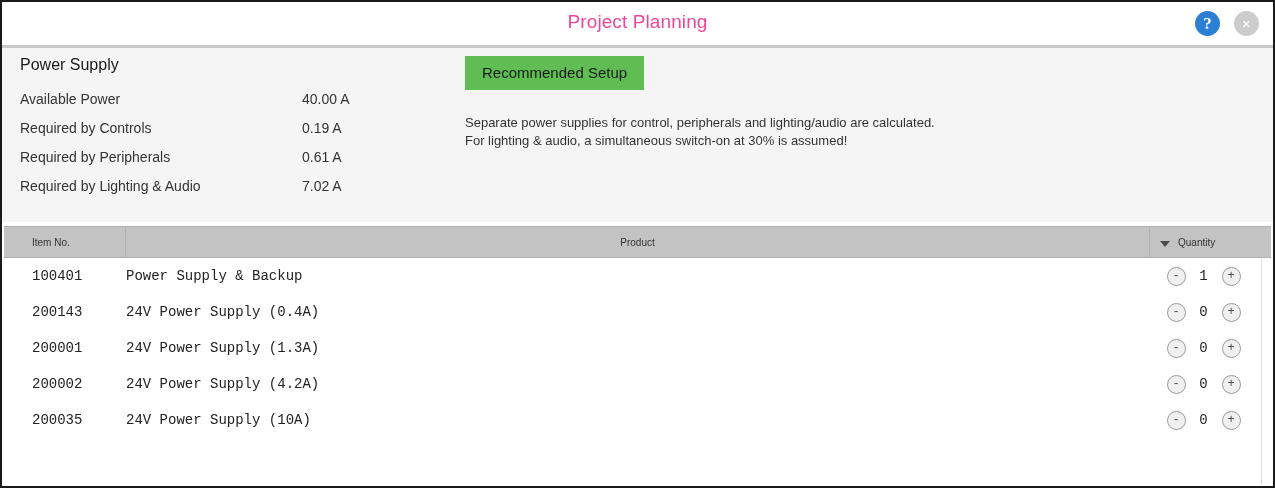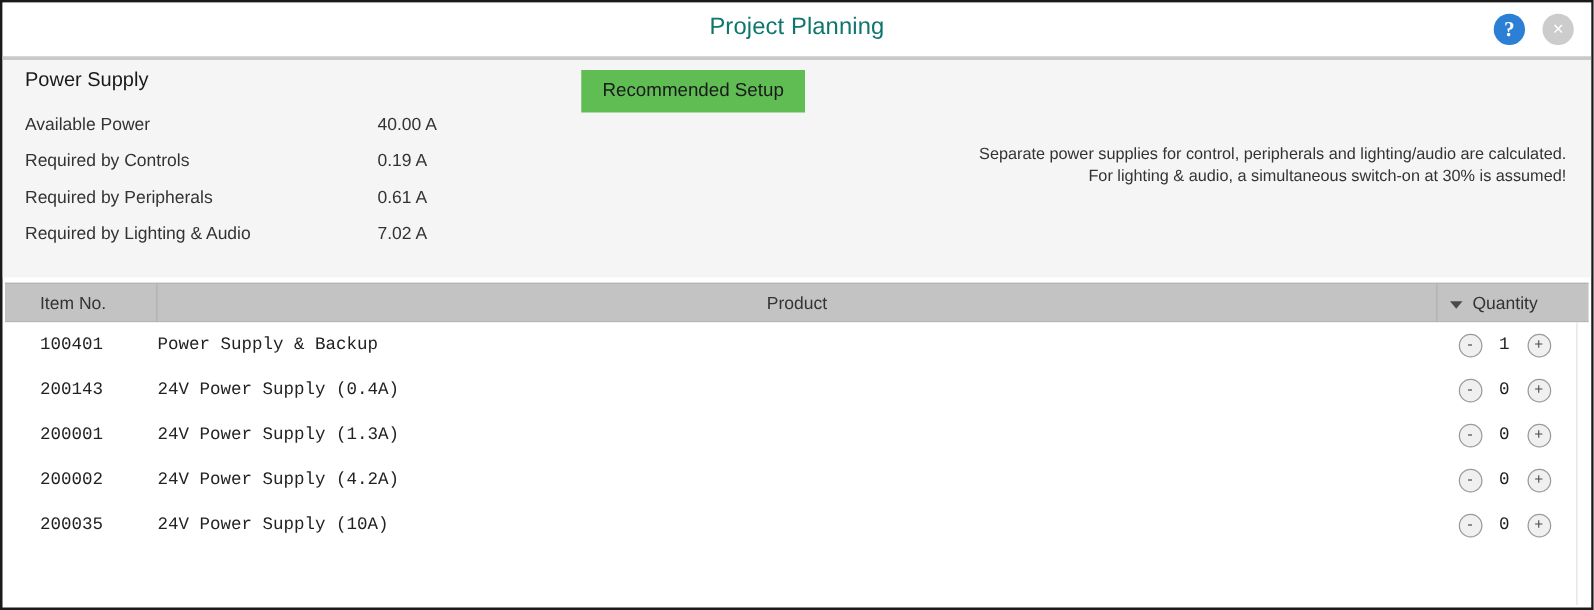--- a/index.html
+++ b/index.html
@@ -30,21 +30,21 @@
     border-bottom: 3px solid #c9c9c9;
     box-sizing: border-box;
   }
   .titlebar-title {
     position: absolute;
     left: 0;
     right: 0;
     top: 9px;
     text-align: center;
     font-size: 19px;
-    color: #0f766e;
+    color: #ec4899;
     letter-spacing: 0.1px;
   }
   .titlebar-actions {
     position: absolute;
     right: 14px;
     top: 9px;
     display: flex;
     align-items: center;
     gap: 14px;
   }
@@ -107,42 +107,41 @@
     padding: 9px 17px 10px 17px;
     border: 0;
     line-height: 1;
     cursor: pointer;
   }
   .note {
     margin-top: 24px;
     font-size: 13px;
     color: #333333;
     line-height: 18px;
-    text-align: right;
   }
 
   
   .table-wrap {
     position: absolute;
     left: 2px;
     right: 2px;
     top: 224px;
     bottom: 2px;
     background: #ffffff;
     overflow: hidden;
   }
   .thead {
     display: flex;
     height: 32px;
     background: #c3c3c3;
     border-top: 1px solid #b0b0b0;
     border-bottom: 1px solid #b0b0b0;
     box-sizing: border-box;
     align-items: center;
-    font-size: 14px;
+    font-size: 10px;
     color: #333333;
   }
   .th {
     box-sizing: border-box;
     height: 100%;
     display: flex;
     align-items: center;
     cursor: pointer;
   }
   .th-item { width: 122px; padding-left: 28px; border-right: 1px solid #b0b0b0; }

